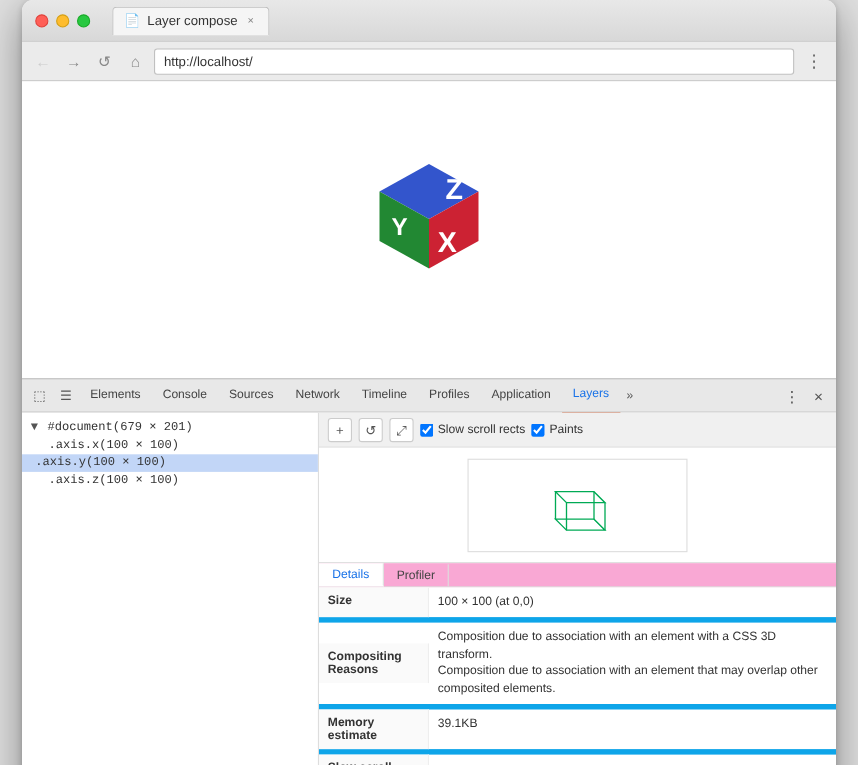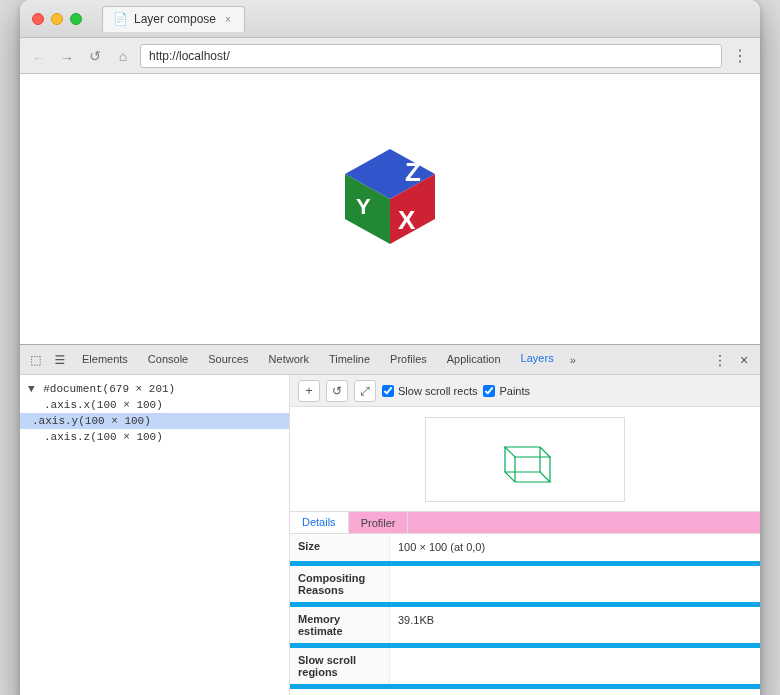--- a/index.html
+++ b/index.html
@@ -486,20 +486,22 @@
           </div>
 
           <div class="layer-details-content">
             <div class="detail-row">
               <div class="detail-label">Size</div>
               <div class="detail-value">100 × 100 (at 0,0)</div>
             </div>
             <div class="detail-row" style="align-items: center;">
               <div class="detail-label" style="white-space: pre-line;">Compositing
 Reasons</div>
+              <div class="detail-value" style="white-space: pre-line;">Composition due to association with an element with a CSS 3D transform.
+Composition due to association with an element that may overlap other composited elements.</div>
             </div>
             <div class="detail-row" style="align-items: flex-start;">
               <div class="detail-label" style="white-space: pre-line;">Memory
 estimate</div>
               <div class="detail-value">39.1KB</div>
             </div>
             <div class="detail-row" style="align-items: flex-start;">
               <div class="detail-label" style="white-space: pre-line;">Slow scroll
 regions</div>
               <div class="detail-value"></div>

